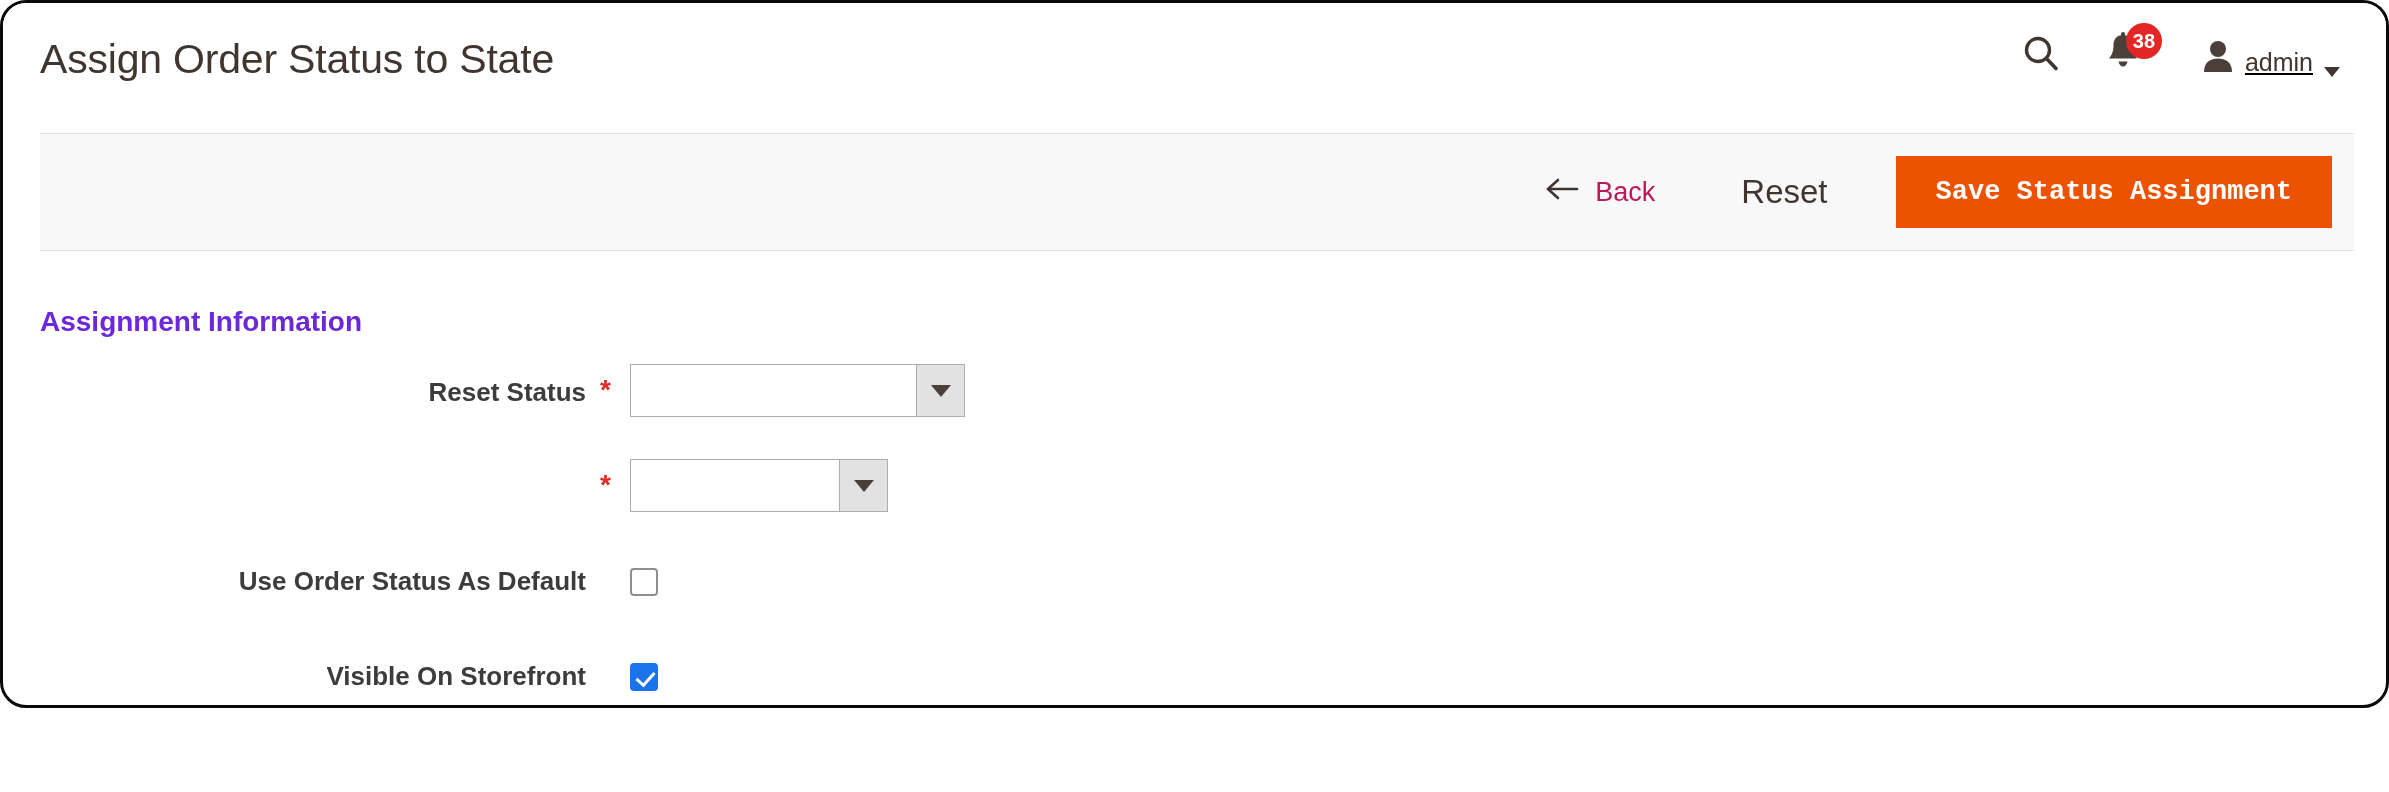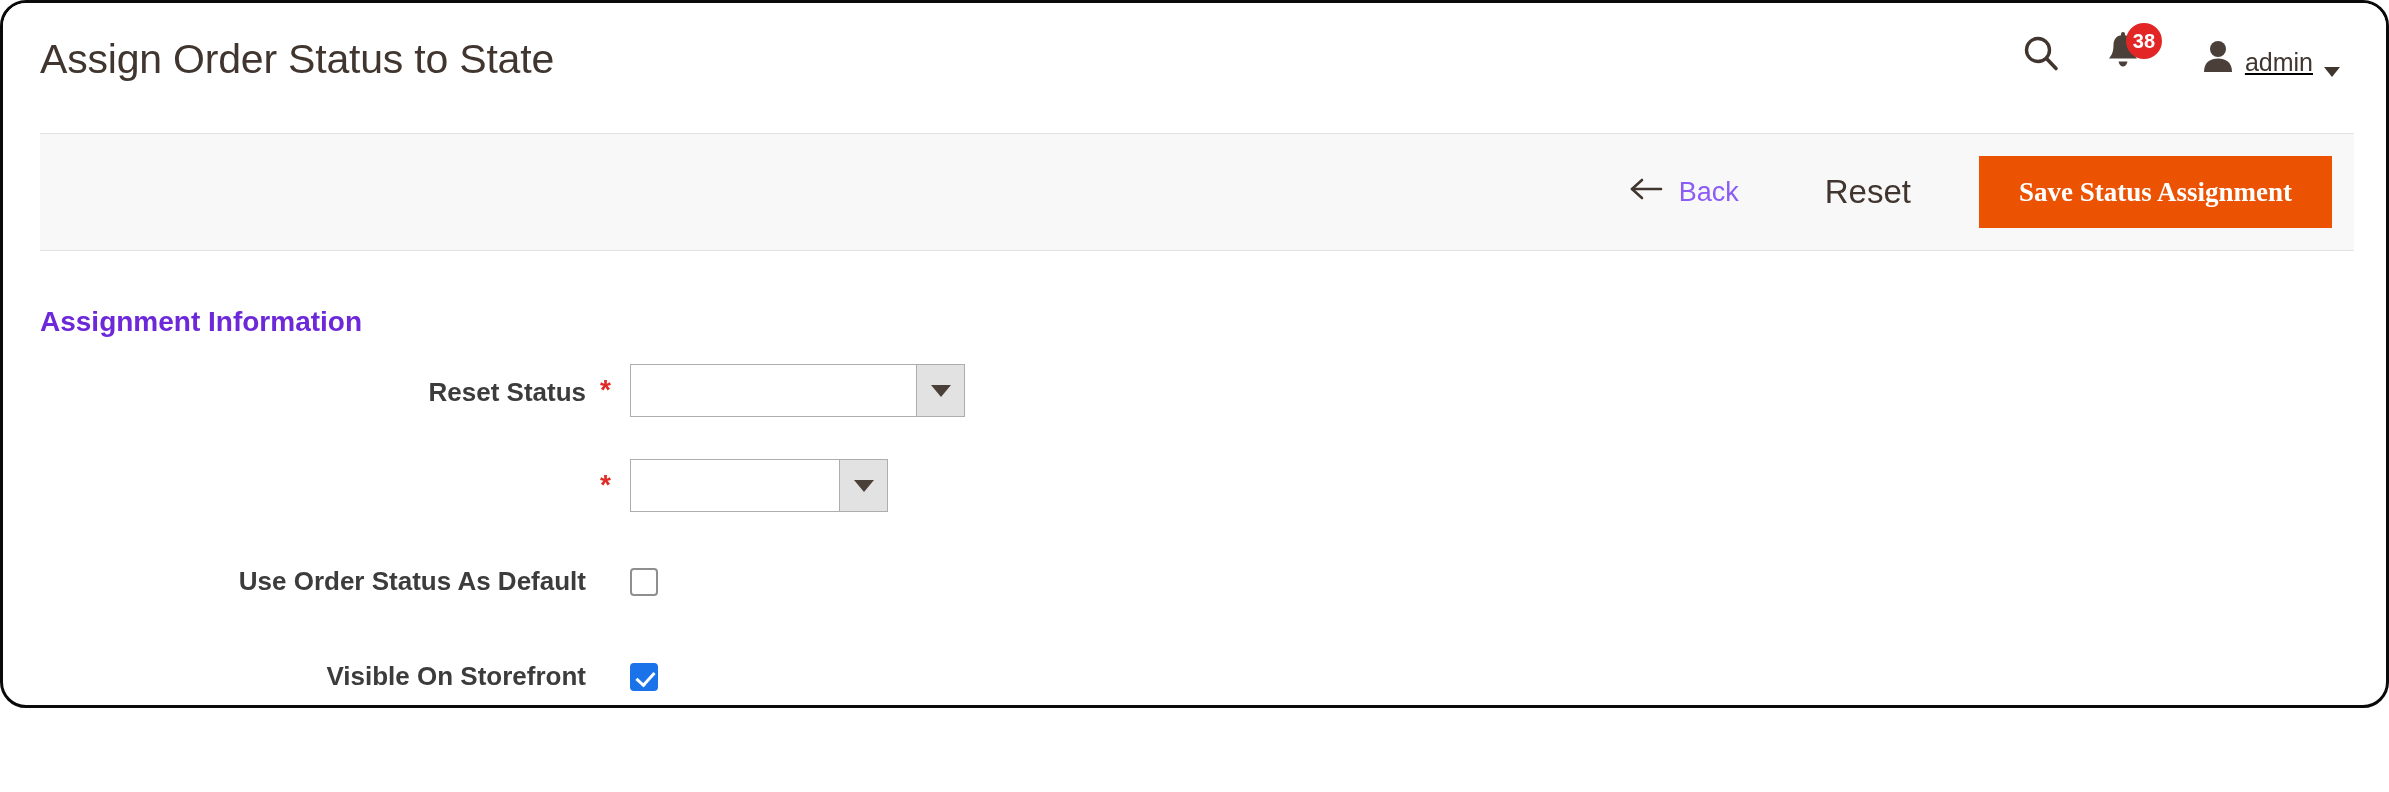--- a/index.html
+++ b/index.html
@@ -131,21 +131,21 @@
     align-items: center;
     justify-content: flex-end;
     padding-right: 22px;
   }
 
   .btn-back {
     display: flex;
     align-items: center;
     gap: 16px;
     font-size: 27px;
-    color: #8b5cf6;
+    color: #be185d;
     cursor: pointer;
     padding: 8px 10px;
     white-space: nowrap;
   }
   .arrow-left { display: block; }
 
   .btn-reset {
     font-size: 33px;
     color: #41362f;
     cursor: pointer;
@@ -160,21 +160,21 @@
     color: #ffffff;
     font-size: 27px;
     font-weight: 700;
     border: none;
     border-radius: 0;
     padding: 0 40px;
     height: 72px;
     line-height: 72px;
     cursor: pointer;
     white-space: nowrap;
-    font-family: Liberation Serif, serif;
+    font-family: Liberation Mono, monospace;
   }
 
   
   .form-section {
     position: absolute;
     left: 0;
     top: 248px;
     width: 2389px;
   }
 

